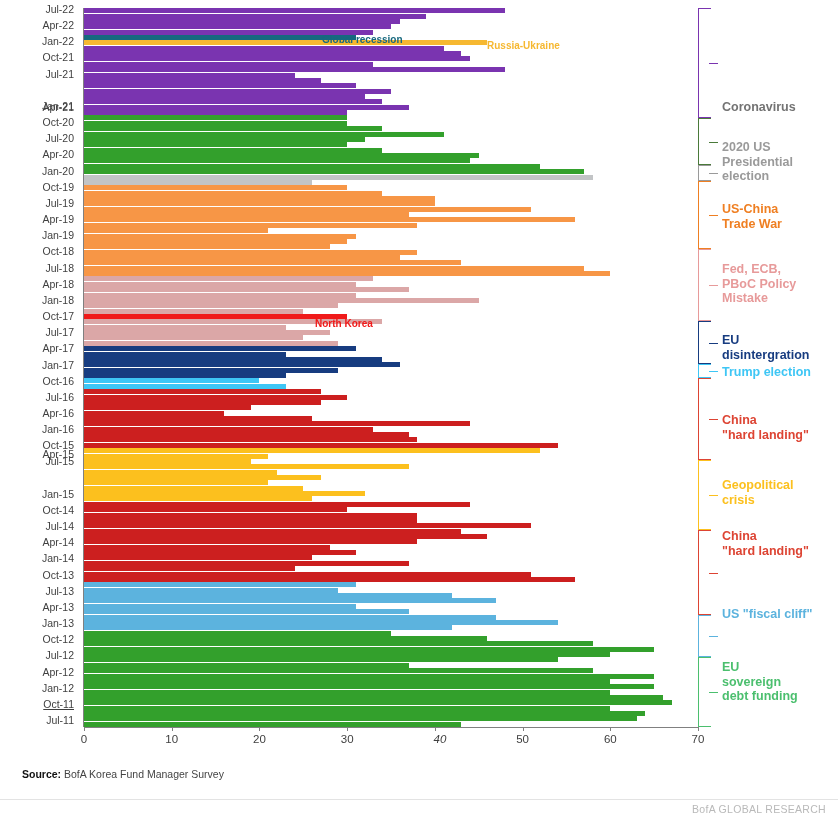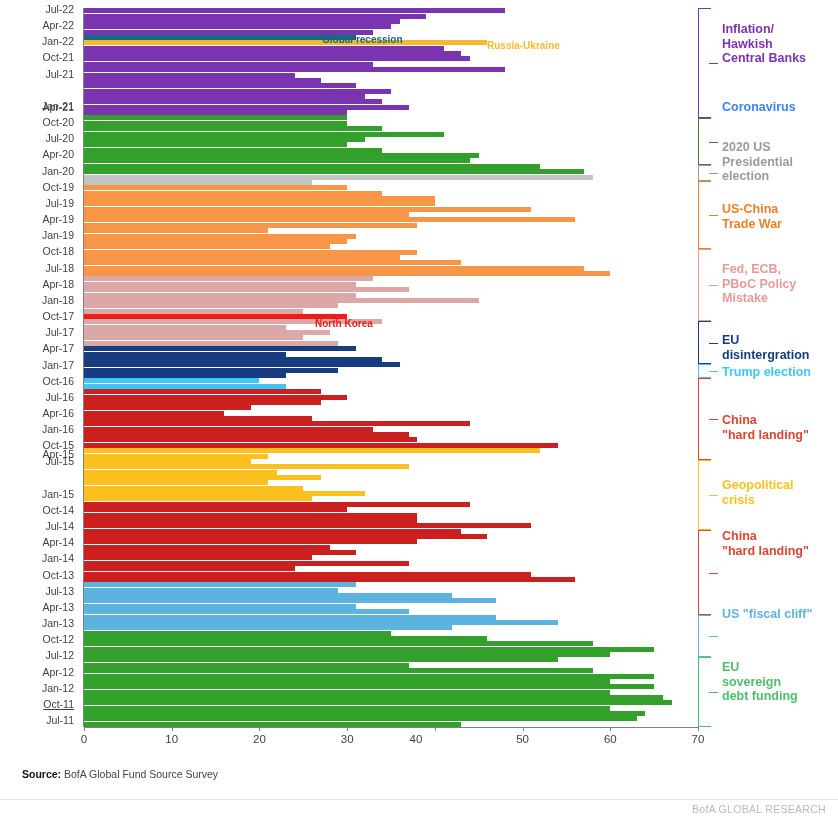--- a/index.html
+++ b/index.html
@@ -241,44 +241,39 @@
   <div id="xticks">
       <div class="xtick" style="left: 84px;"></div>
       <div class="xlab" style="left: 84px;">0</div>
       <div class="xtick" style="left: 171.714px;"></div>
       <div class="xlab" style="left: 171.714px;">10</div>
       <div class="xtick" style="left: 259.429px;"></div>
       <div class="xlab" style="left: 259.429px;">20</div>
       <div class="xtick" style="left: 347.143px;"></div>
       <div class="xlab" style="left: 347.143px;">30</div>
       <div class="xtick" style="left: 434.857px;"></div>
-      <div class="xlab" style="left: 416px;">40</div>
+      <div class="xlab" style="left: 440px; font-style: italic;">40</div>
       <div class="xtick" style="left: 522.571px;"></div>
       <div class="xlab" style="left: 522.571px;">50</div>
       <div class="xtick" style="left: 610.286px;"></div>
       <div class="xlab" style="left: 610.286px;">60</div>
       <div class="xtick" style="left: 698px;"></div>
       <div class="xlab" style="left: 698px;">70</div>
     </div>
 
   <div class="legend">
       <div class="lgroup" style="color: rgb(122, 52, 176); top: 8px; height: 110px; width: 140px;">
         <div class="brace" style="top: 0px; height: 108px;"></div>
         <div class="nub" style="top: 55px;"></div>
       </div>
-      <div class="lbl" style="color: rgb(122, 52, 176); left: 24px; top: 22px;">
-        <div>Inflation/</div>
-        <div>Hawkish</div>
-        <div>Central Banks</div>
-      </div>
       <div class="lgroup" style="color: rgb(74, 122, 58); top: 118px; height: 47px; width: 140px;">
         <div class="brace" style="top: 0px; height: 45px;"></div>
         <div class="nub" style="top: 23.5px;"></div>
       </div>
-      <div class="lbl" style="color: #3b82f6; left: 24px; top: 100px;">
+      <div class="lbl" style="color: #737373; left: 24px; top: 100px;">
         <div>Coronavirus</div>
       </div>
       <div class="lgroup" style="color: rgb(154, 154, 154); top: 165px; height: 16px; width: 140px;">
         <div class="brace" style="top: 0px; height: 14px;"></div>
         <div class="nub" style="top: 8px;"></div>
       </div>
       <div class="lbl" style="color: rgb(154, 154, 154); left: 24px; top: 140px;">
         <div>2020 US</div>
         <div>Presidential</div>
         <div>election</div>
@@ -351,20 +346,20 @@
         <div class="nub" style="top: 35px;"></div>
       </div>
       <div class="lbl" style="color: rgb(75, 191, 110); left: 24px; top: 660px;">
         <div>EU</div>
         <div>sovereign</div>
         <div>debt funding</div>
       </div>
     </div>
 
   <div class="source">
-    <b>Source:</b><span> BofA Global Fund Source Survey</span>
+    <b>Source:</b><span> BofA Korea Fund Manager Survey</span>
   </div>
   <div class="brandline"></div>
   <div class="brand">BofA GLOBAL RESEARCH</div>
 <div class="annot" style="left: 322px; top: 35px; color: rgb(23, 105, 127);">Global recession</div>
     <div class="annot" style="left: 487px; top: 41px; color: rgb(246, 184, 49);">Russia-Ukraine</div>
     <div class="annot" style="left: 315px; top: 319px; color: rgb(240, 26, 26);">North Korea</div>
   </div>
 
 </body></html>

